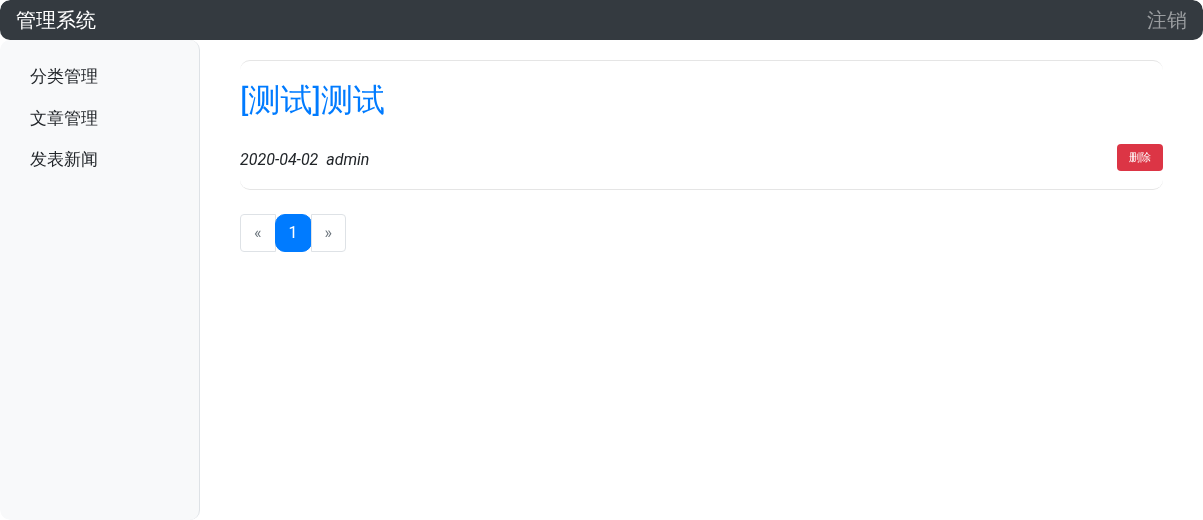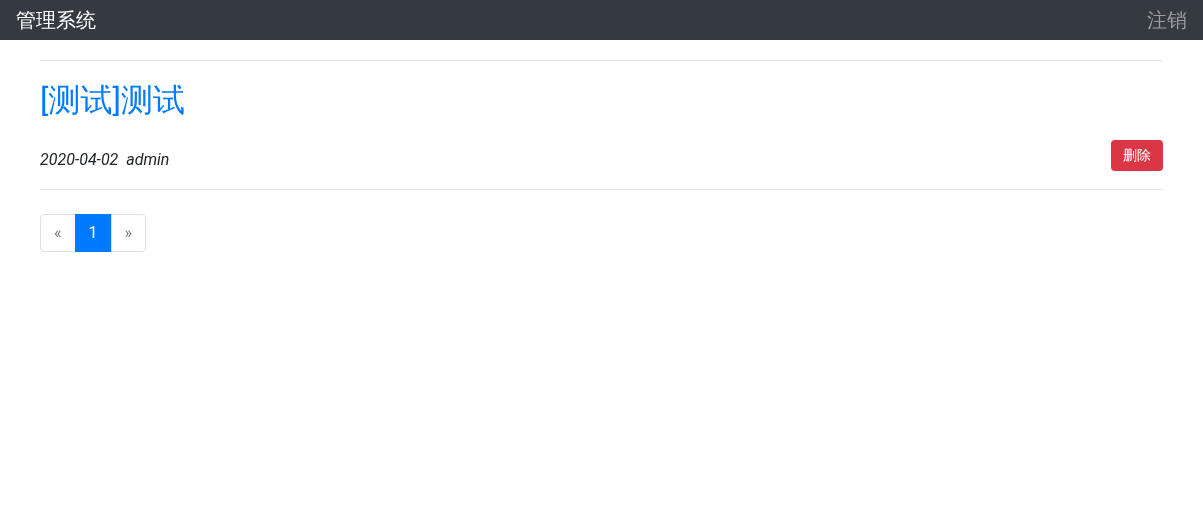--- a/index.html
+++ b/index.html
@@ -1,18 +1,19 @@
 <!DOCTYPE html>
 <html><head>
   <meta charset="utf-8">
   <style>
     * {
       box-sizing: border-box;
       margin: 0;
       padding: 0;
+      border-radius: 10px;
     }
     body {
       font-family: -apple-system, BlinkMacSystemFont, "Segoe UI", Roboto, "Helvetica Neue", Arial, "Microsoft YaHei", sans-serif;
       font-size: 16px;
       color: #212529;
       background: #fff;
       width: 1203px;
       height: 520px;
       overflow: hidden;
     }
@@ -81,21 +82,21 @@
       font-style: italic;
     }
     .delete-btn {
       position: absolute;
       right: 0;
       bottom: 18px;
       background: #dc3545;
       color: #fff;
       border: none;
       padding: 6px 12px;
-      font-size: 14px;
+      font-size: 11px;
       border-radius: 4px;
       cursor: pointer;
       line-height: 1.4;
     }
     .pagination {
       display: flex;
       list-style: none;
       margin-top: 24px;
       margin-left: 0;
     }
@@ -134,20 +135,25 @@
   </style>
 </head>
 <body>
 
 <div class="navbar">
   <div class="navbar-brand">管理系统</div>
   <div class="navbar-logout">注销</div>
 </div>
 
 <div class="layout">
+  <div class="sidebar">
+    <a class="sidebar-item">分类管理</a>
+    <a class="sidebar-item">文章管理</a>
+    <a class="sidebar-item">发表新闻</a>
+  </div>
 
   <div class="main">
     <div class="article-item">
       <h3 class="article-title">[测试]测试</h3>
       <div class="article-meta">
         <span>2020-04-02</span>&nbsp;&nbsp;<span>admin</span>
       </div>
       <button class="delete-btn">删除</button>
     </div>
 

